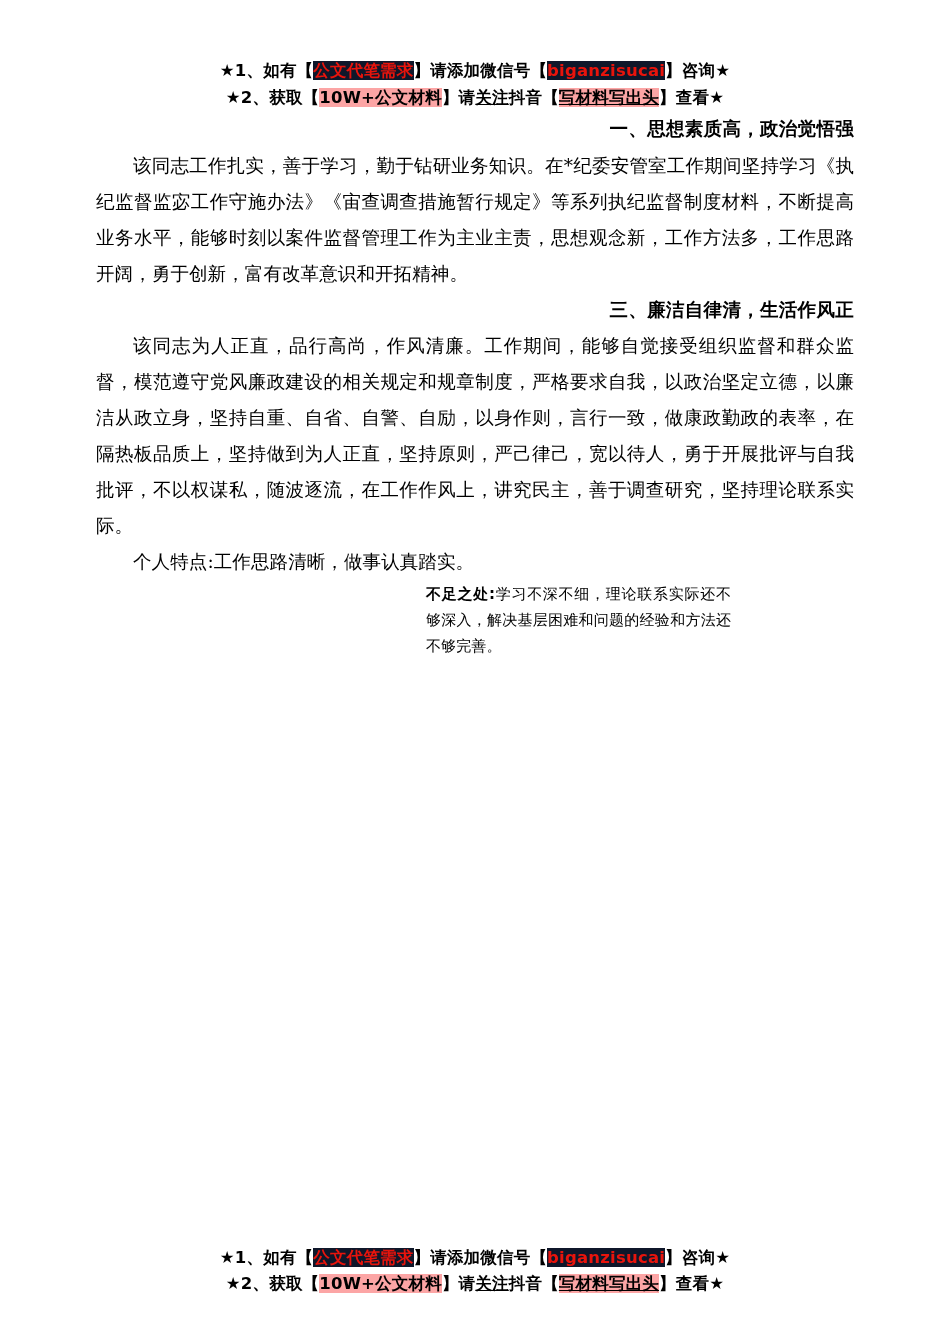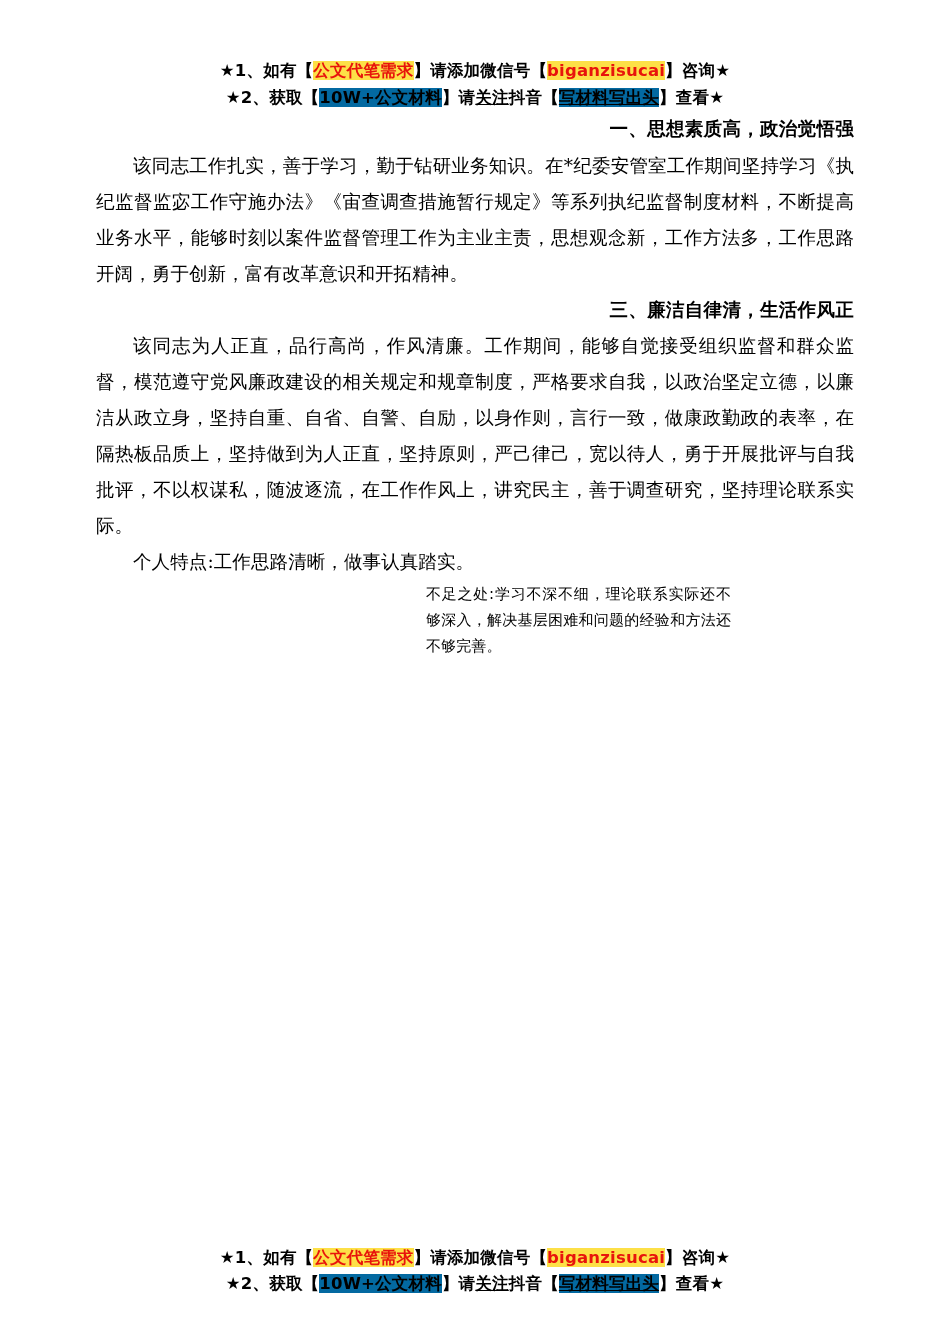--- a/index.html
+++ b/index.html
@@ -30,26 +30,26 @@
     font-weight: bold;
     font-size: 16.5px;
     line-height: 1.62;
     letter-spacing: 0.2px;
     color: #000;
   }
   .promo .line {
     white-space: nowrap;
   }
   .hl-red {
-    background: #fde047;
+    background: #0f172a;
     color: #e8140c;
     font-weight: bold;
   }
   .hl-black {
-    background: #0369a1;
+    background: #fca5a5;
     color: #000000;
     font-weight: bold;
   }
   .u {
     text-decoration: underline;
   }
 
   .promo-bottom {
     position: absolute;
     left: 96px;
@@ -88,21 +88,21 @@
     margin-top: 2px;
     margin-left: 330px;
     width: 305px;
     font-family: "DejaVu Sans", "Liberation Sans", sans-serif;
     font-size: 15px;
     line-height: 1.72;
     text-align: justify;
     letter-spacing: 0.1px;
   }
   .shortfall b {
-    font-weight: normal;
+    font-weight: bold;
   }
 </style>
 </head>
 <body>
 
 <div class="page">
 
   <div class="promo">
     <div class="line"><span>★1、如有【</span><span class="hl-red">公文代笔需求</span><span>】请添加微信号【</span><span class="hl-red">biganzisucai</span><span>】咨询★</span></div>
     <div class="line"><span>★2、获取【</span><span class="hl-black">10W+公文材料</span><span>】请</span><span class="u">关注</span><span>抖音【</span><span class="hl-black u">写材料写出头</span><span>】查看★</span></div>

